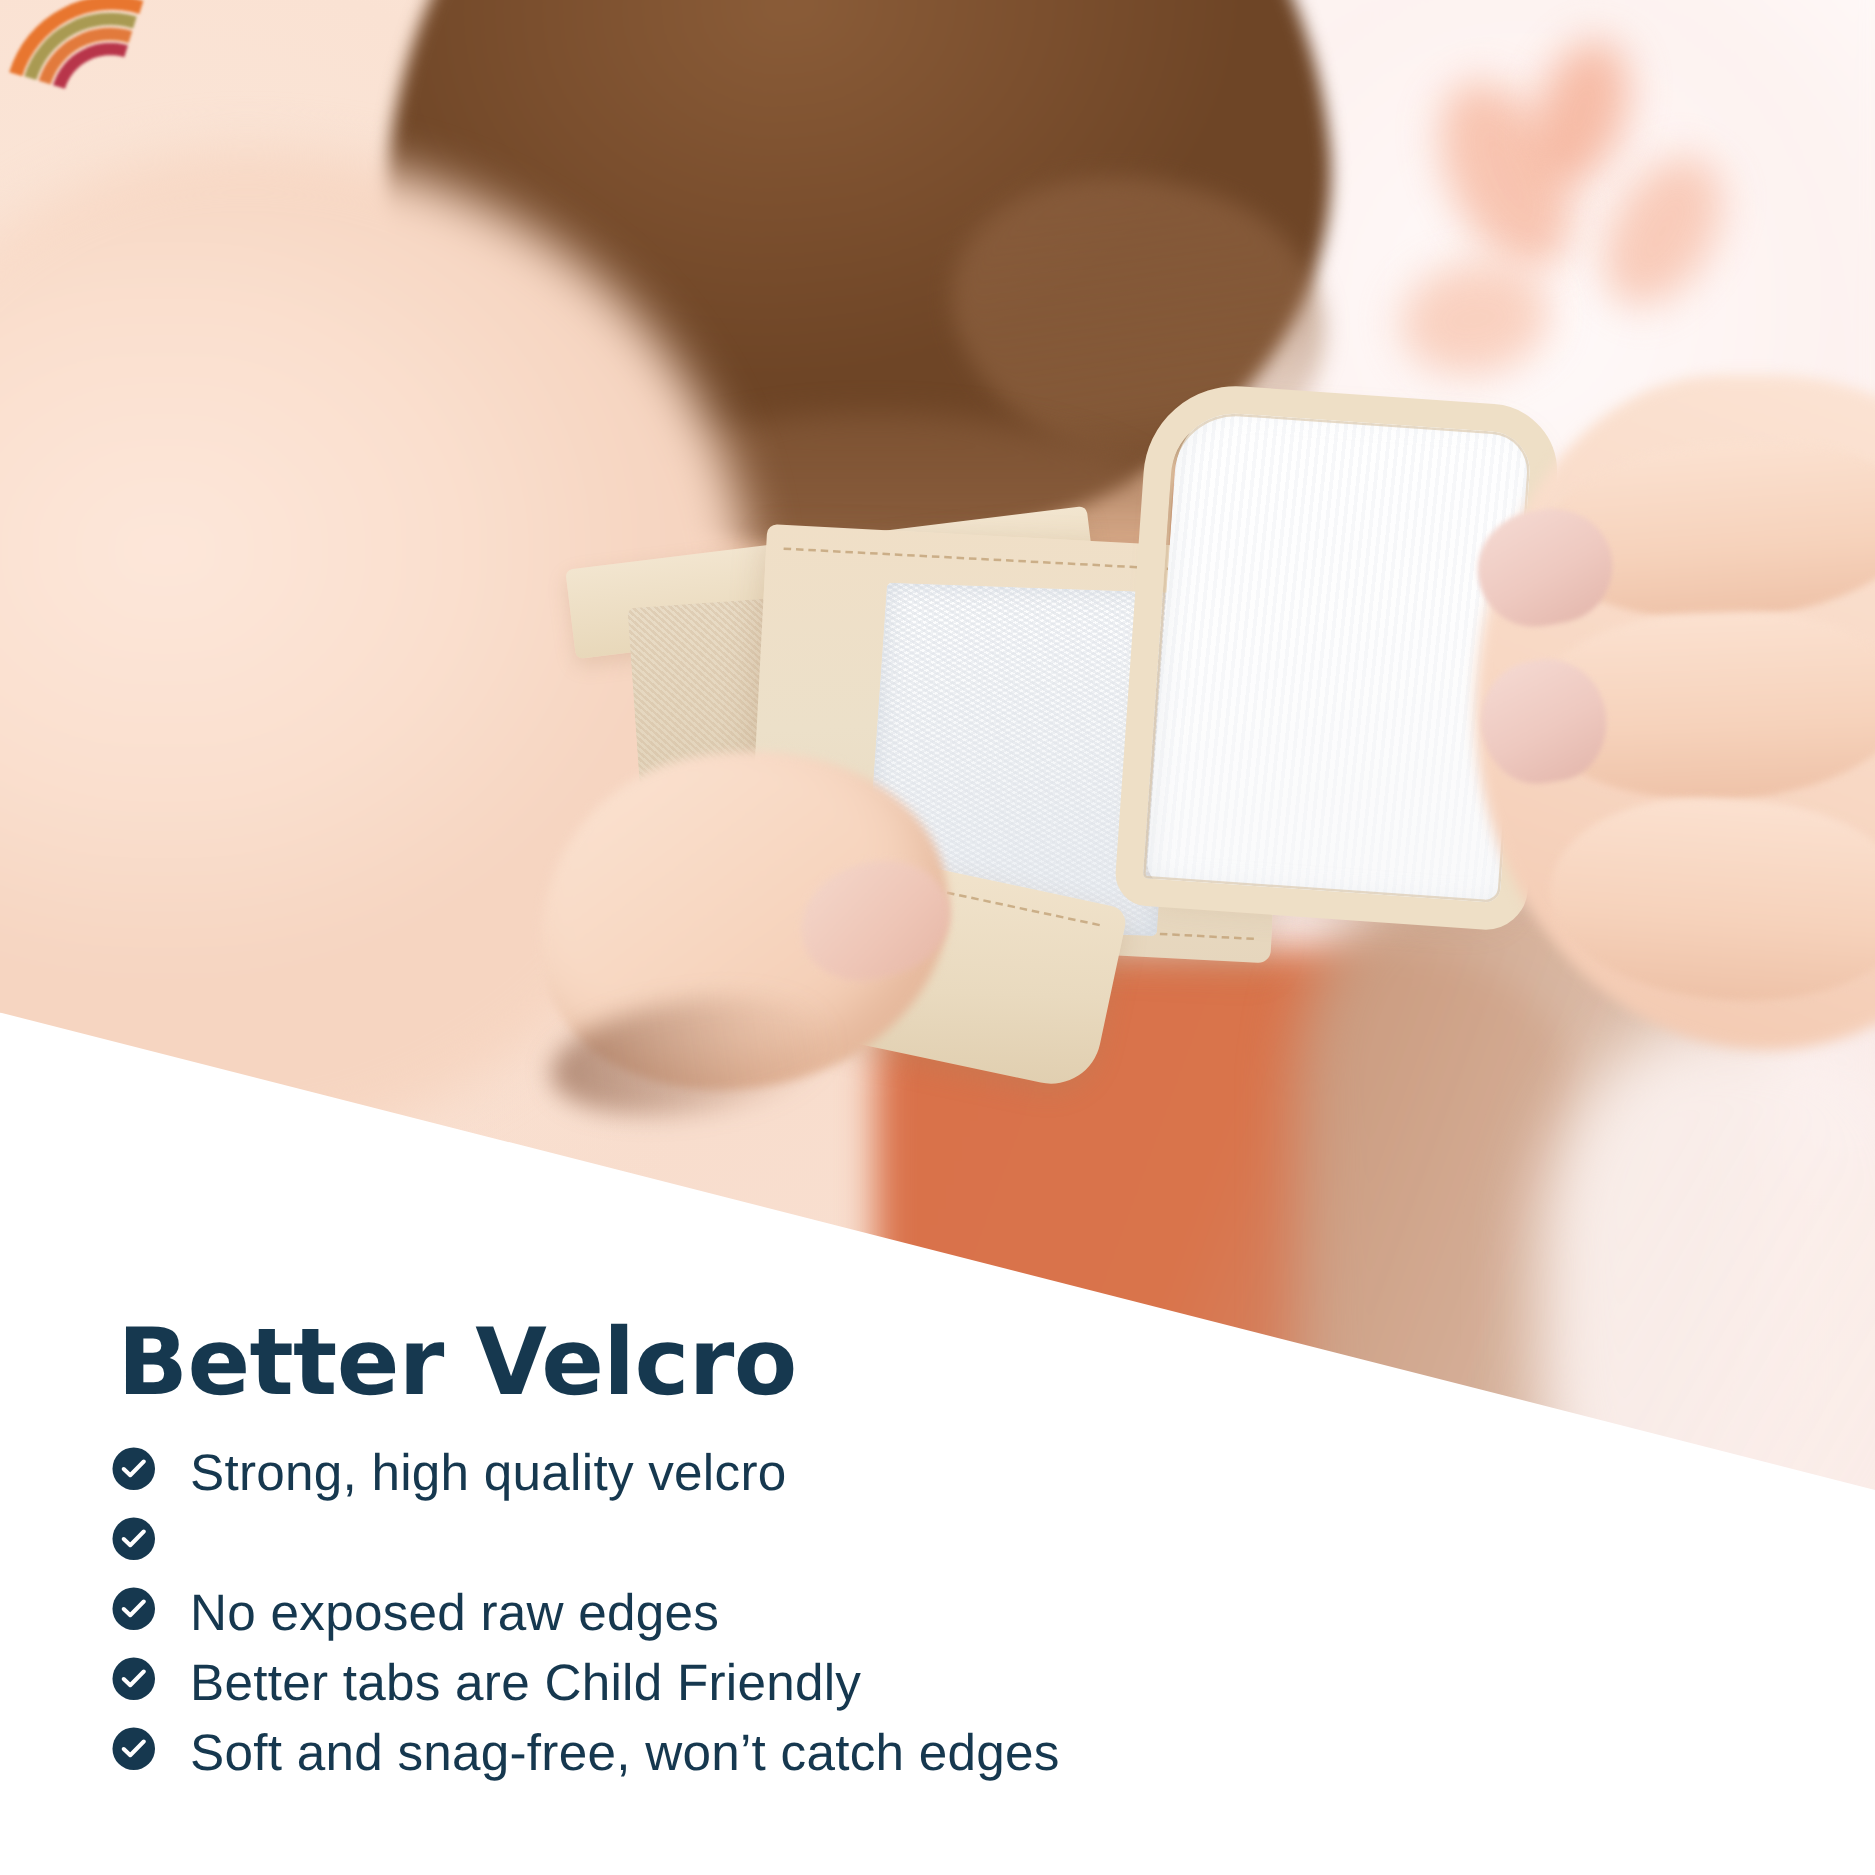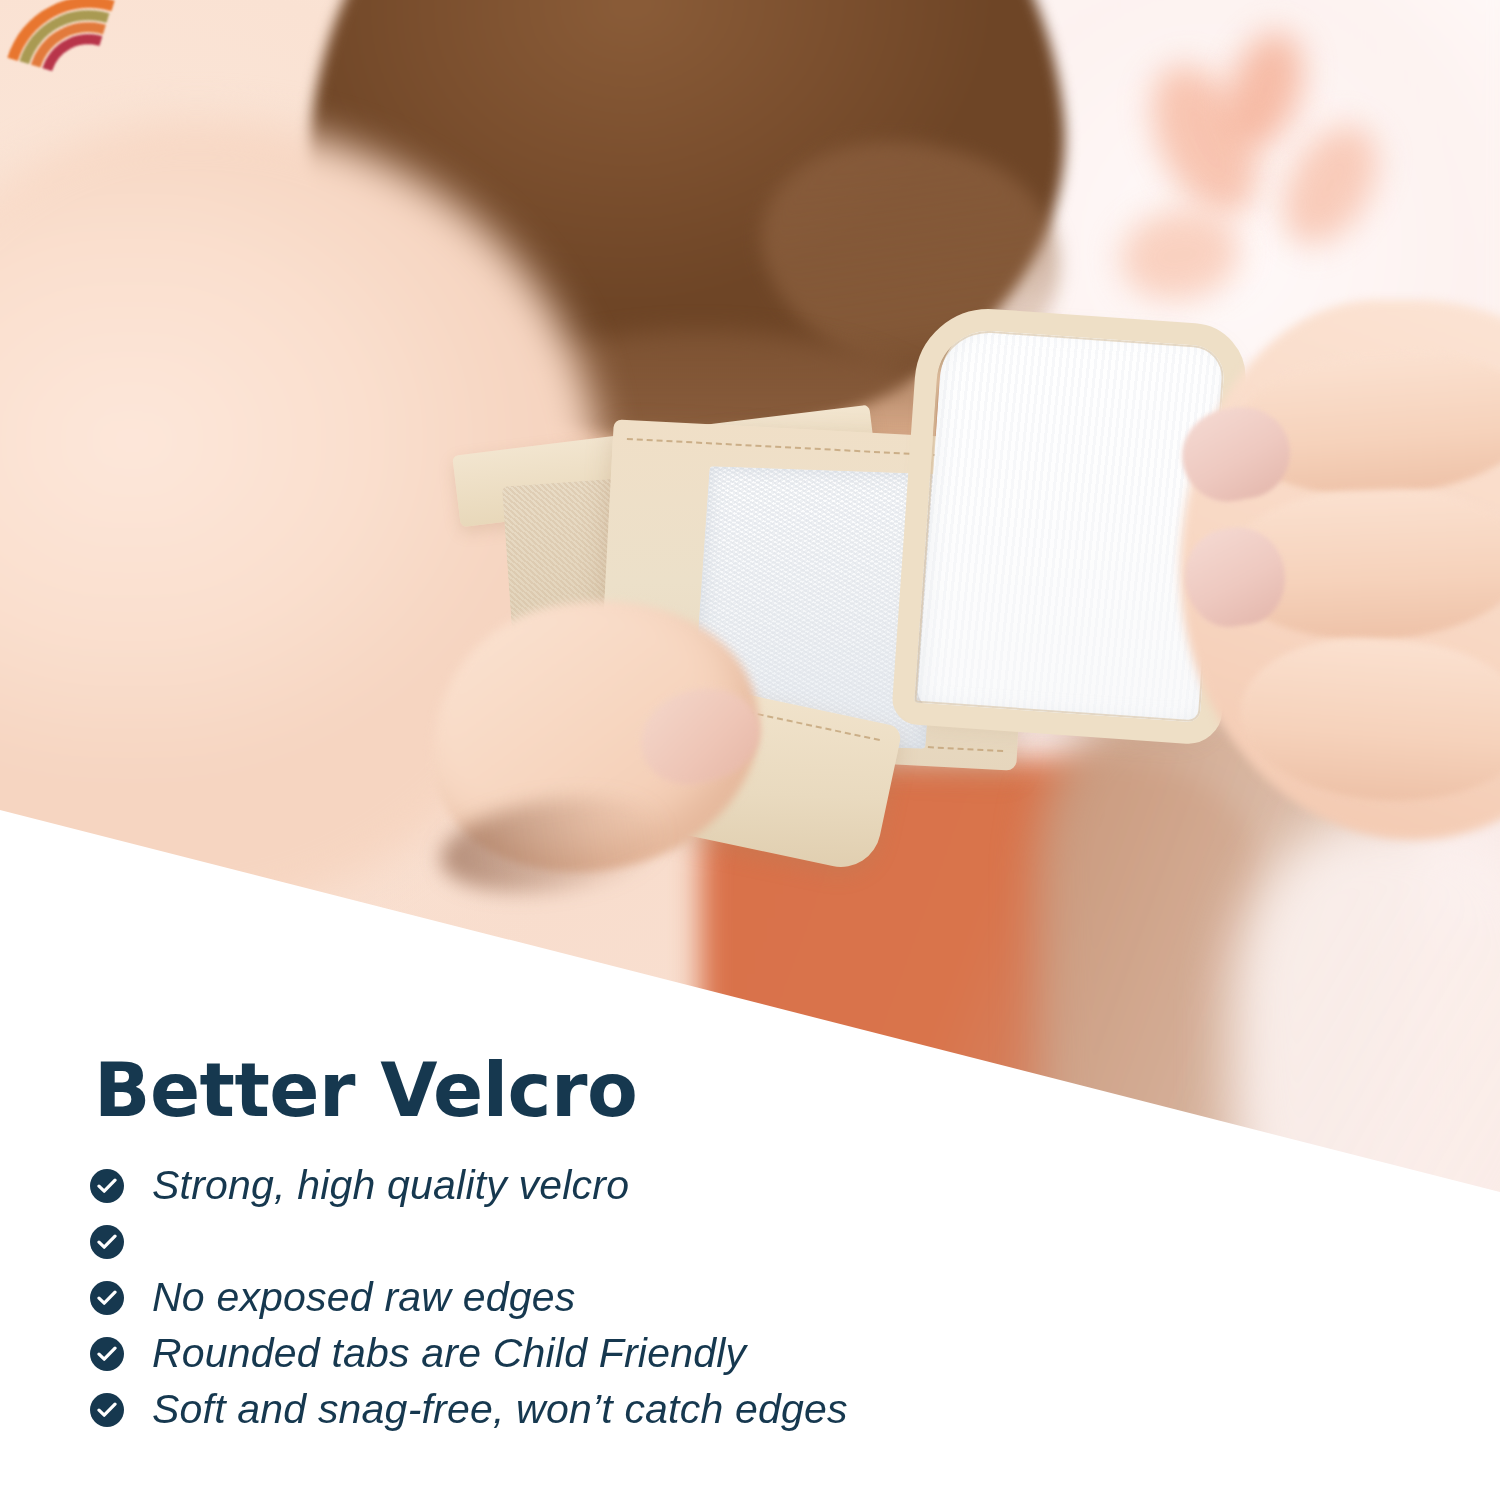--- a/index.html
+++ b/index.html
@@ -300,24 +300,23 @@
     margin-top: 23px;
   }
   .bullets {
     position: absolute;
     left: 90px;
     top: 1158px;
     width: 1100px;
   }
   .bullet-row {
     display: flex;
-    align-items: center;
+    align-items: flex-start;
     height: 55px;
     margin-bottom: 1px;
-    font-style: italic;
   }
   .check-icon {
     flex: 0 0 auto;
     width: 34px;
     height: 34px;
     border-radius: 50%;
     background: #16384f;
     position: relative;
     margin-right: 28px;
   }
@@ -425,21 +424,21 @@
         </span>
         <span class="bullet-text">No exposed raw edges</span>
       </div>
 
       <div class="bullet-row">
         <span class="check-icon">
           <svg width="20" height="18" viewBox="0 0 20 18" aria-hidden="true">
             <path d="M2 9.2 L7.2 14.2 L18 3.2" fill="none" stroke="#ffffff" stroke-width="3.2" stroke-linecap="round" stroke-linejoin="round"></path>
           </svg>
         </span>
-        <span class="bullet-text">Rounded tabs are Child Friendly</span>
+        <span class="bullet-text">Better tabs are Child Friendly</span>
       </div>
 
       <div class="bullet-row">
         <span class="check-icon">
           <svg width="20" height="18" viewBox="0 0 20 18" aria-hidden="true">
             <path d="M2 9.2 L7.2 14.2 L18 3.2" fill="none" stroke="#ffffff" stroke-width="3.2" stroke-linecap="round" stroke-linejoin="round"></path>
           </svg>
         </span>
         <span class="bullet-text">Soft and snag-free, won’t catch edges</span>
       </div>

